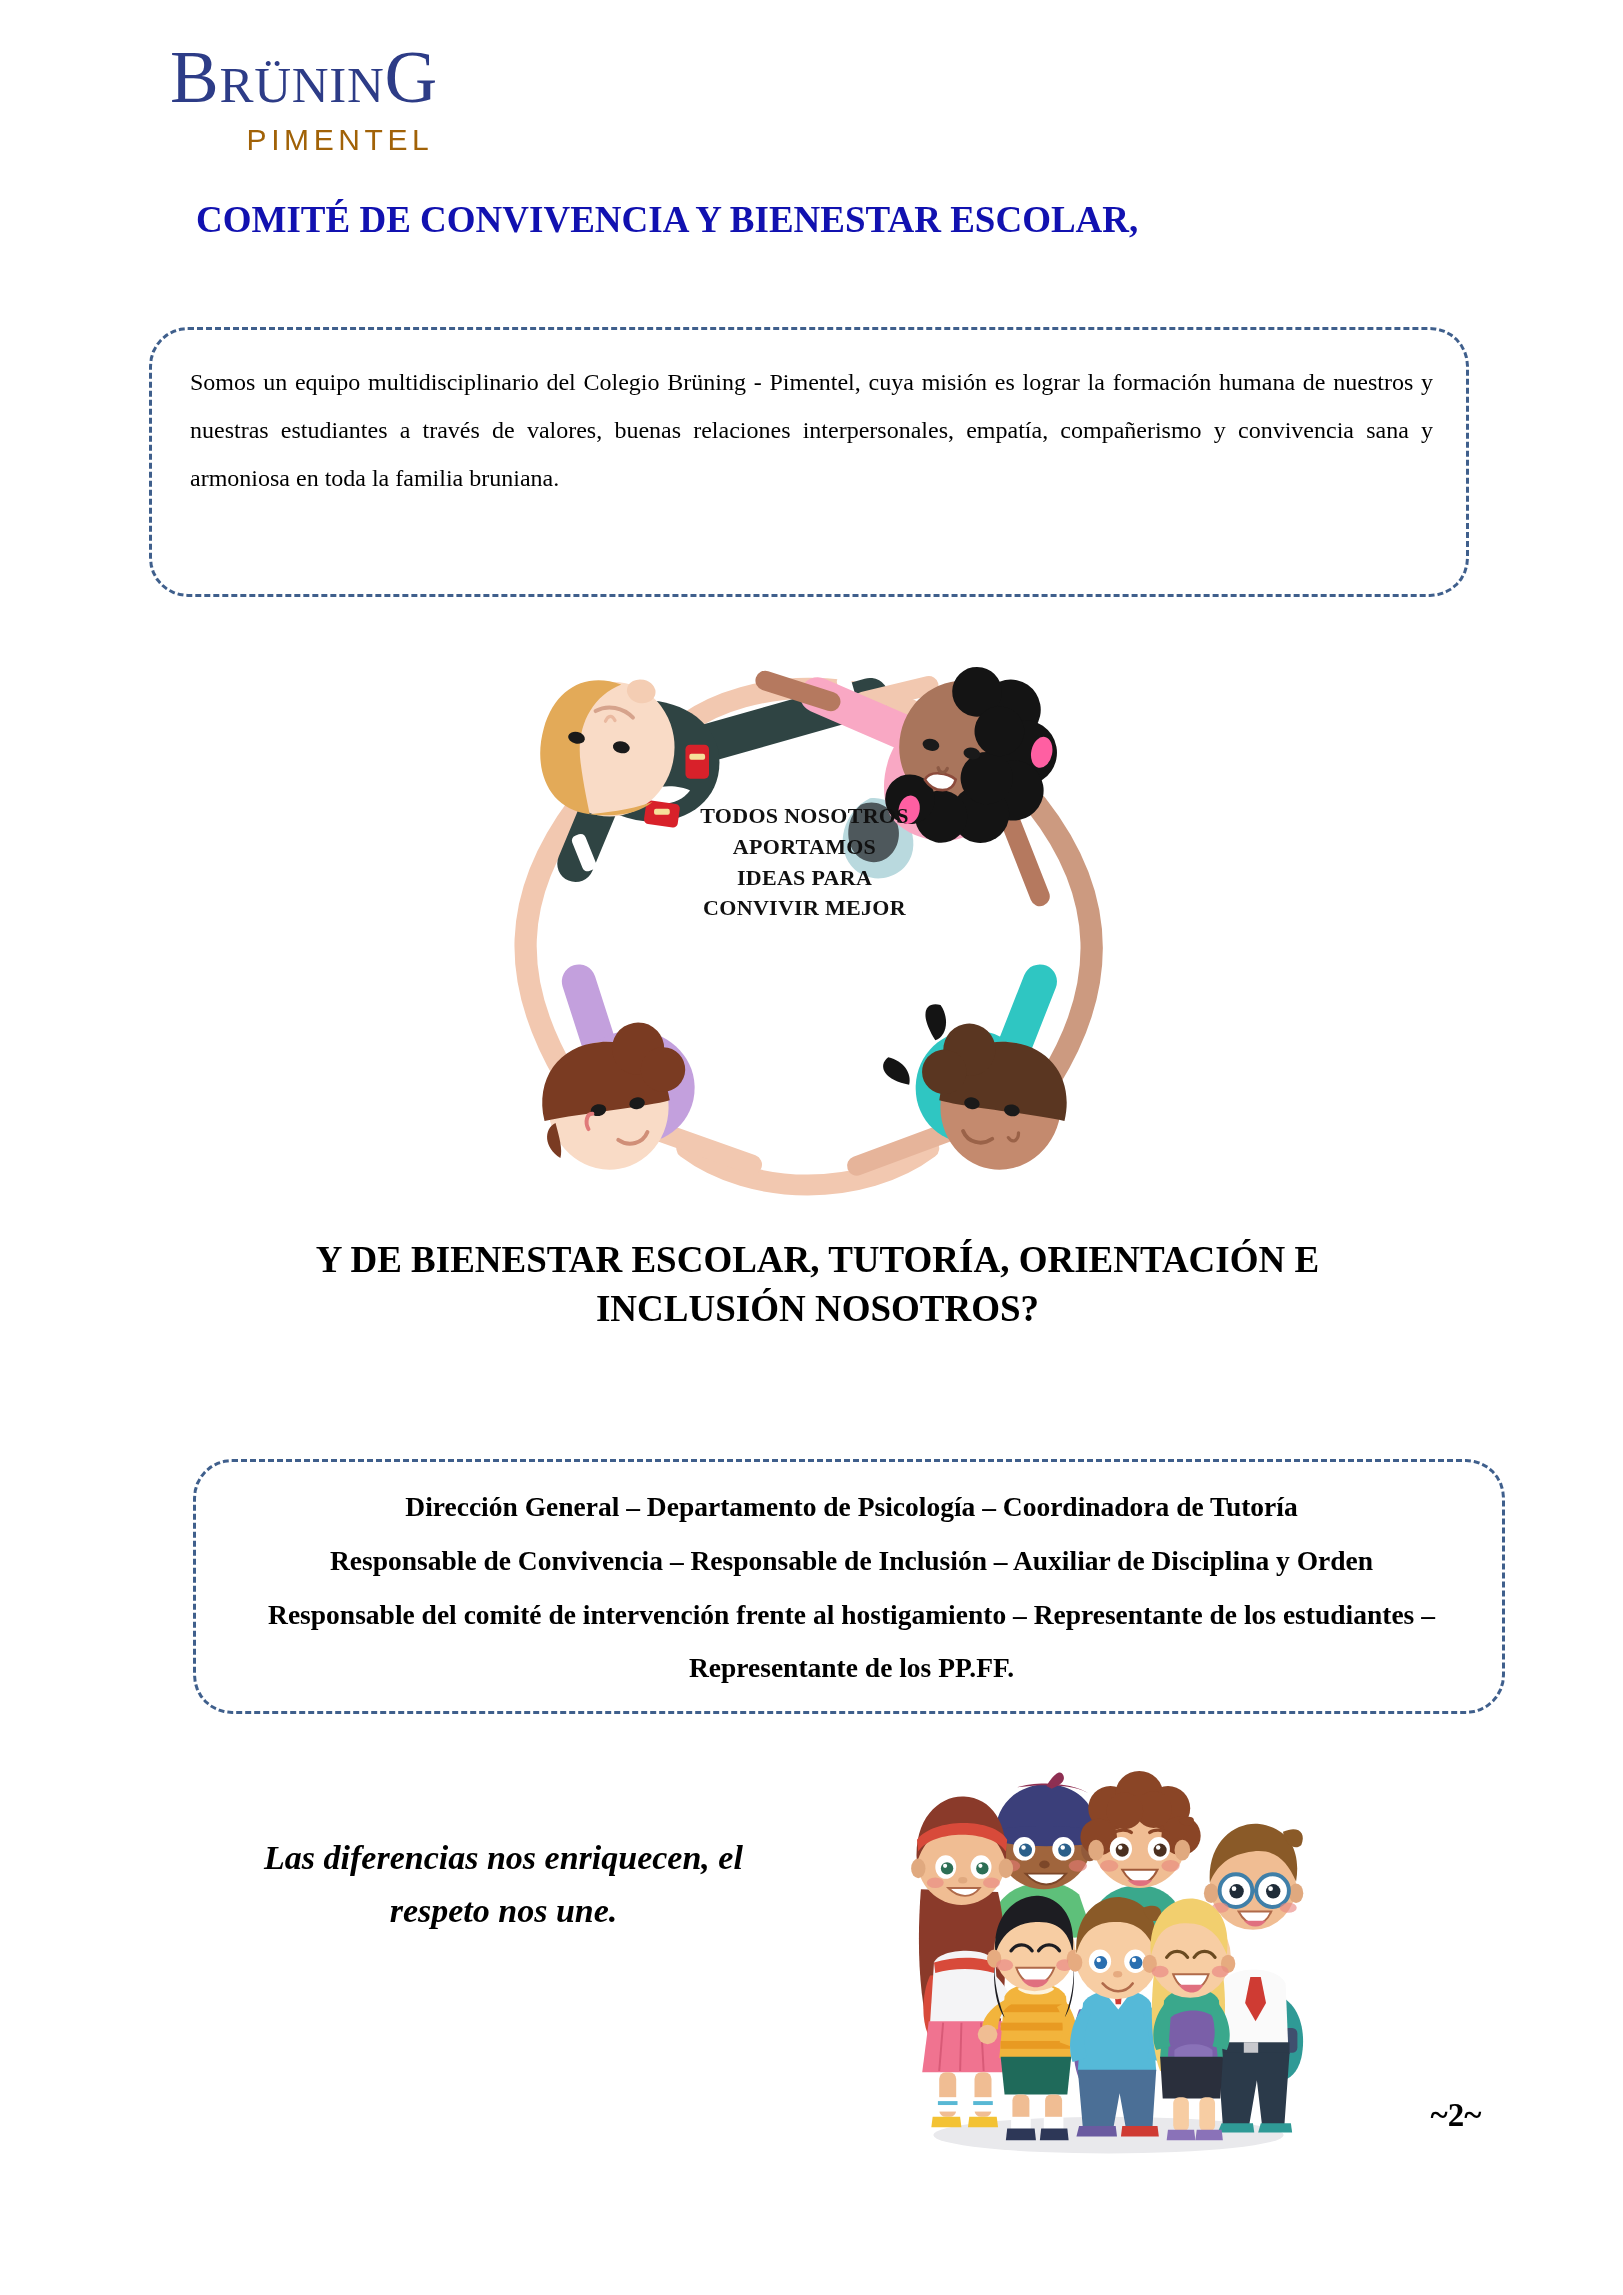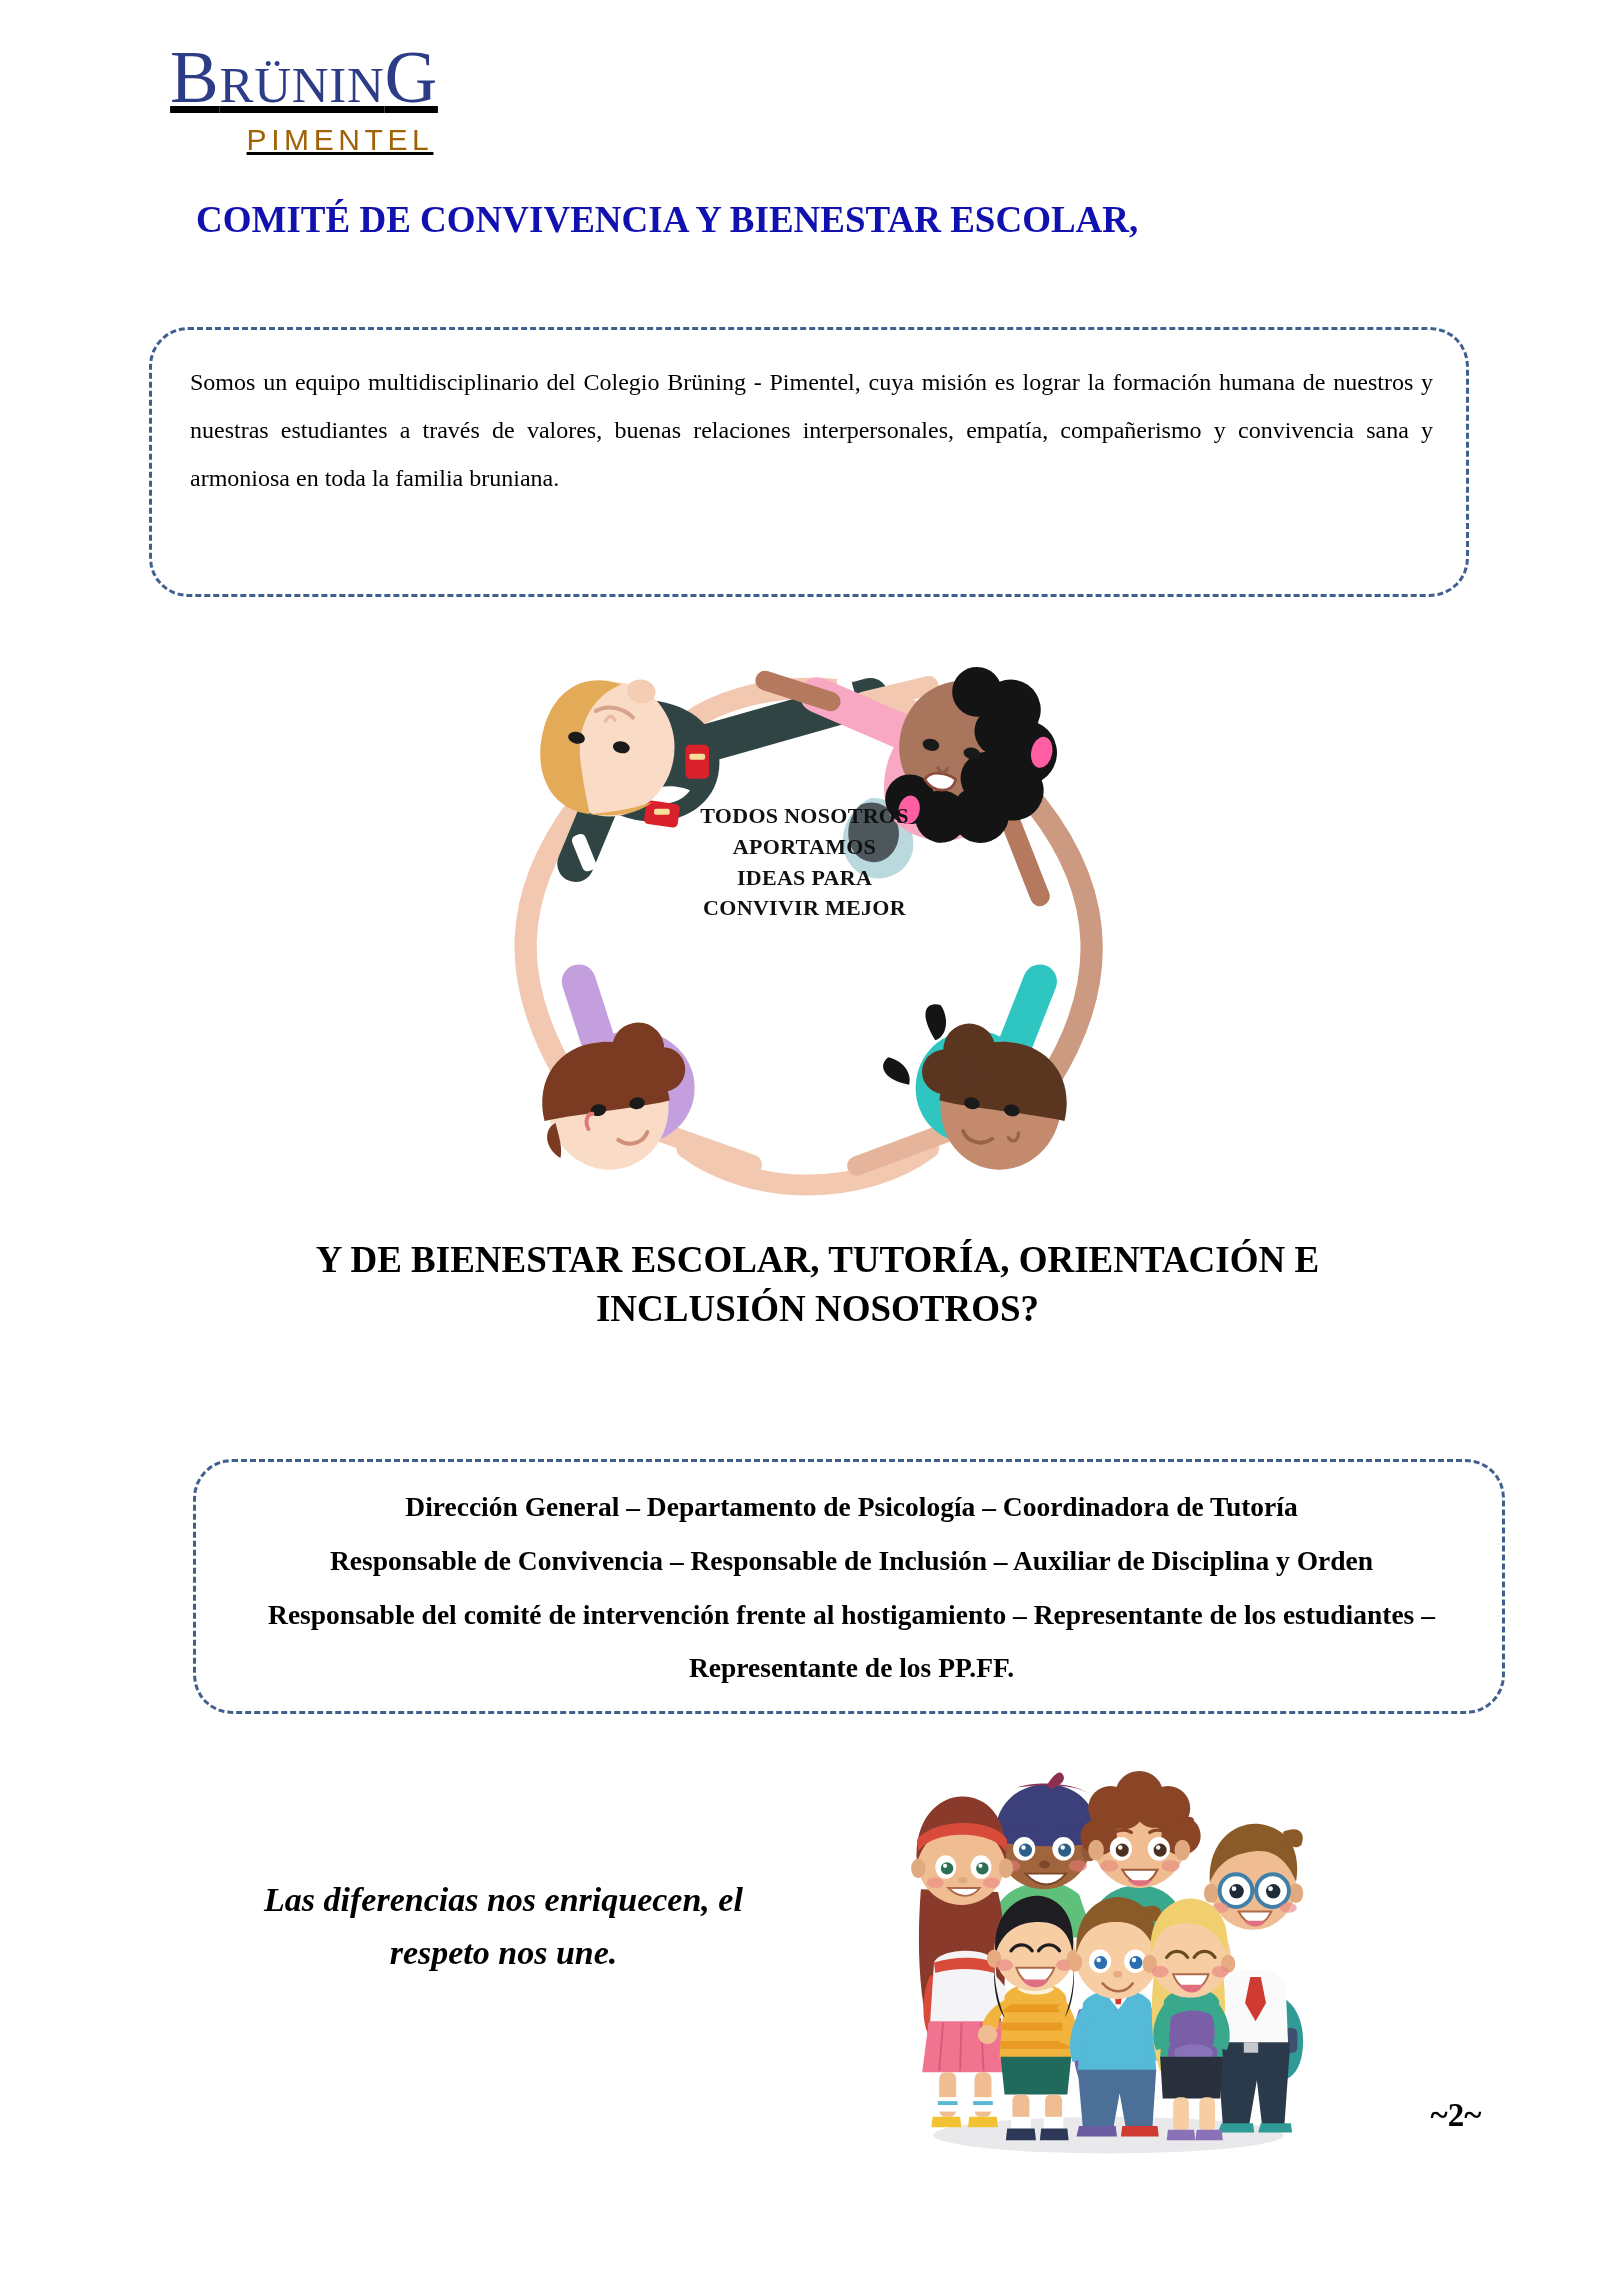--- a/index.html
+++ b/index.html
@@ -18,21 +18,20 @@
     overflow: hidden;
   }
 
   
   .logo-block {
     position: absolute;
     left: 121px;
     top: 41px;
     width: 366px;
     text-align: center;
-    text-decoration: underline;
   }
   .logo-word {
     font-family: "Liberation Serif", "DejaVu Serif", serif;
     font-size: 73px;
     line-height: 1.0;
     letter-spacing: 0.7px;
     color: #2d3c87;
     font-weight: 400;
     white-space: nowrap;
   }
@@ -143,21 +142,20 @@
     position: absolute;
     left: 196px;
     top: 1832px;
     width: 615px;
     text-align: center;
     font-weight: bold;
     font-style: italic;
     font-size: 34px;
     line-height: 1.55;
     color: #000000;
-    margin-top: 42px;
   }
   .kids-group {
     position: absolute;
     left: 883px;
     top: 1740px;
     width: 451px;
     height: 432px;
   }
   .kids-group svg { display: block; width: 100%; height: 100%; }
 

